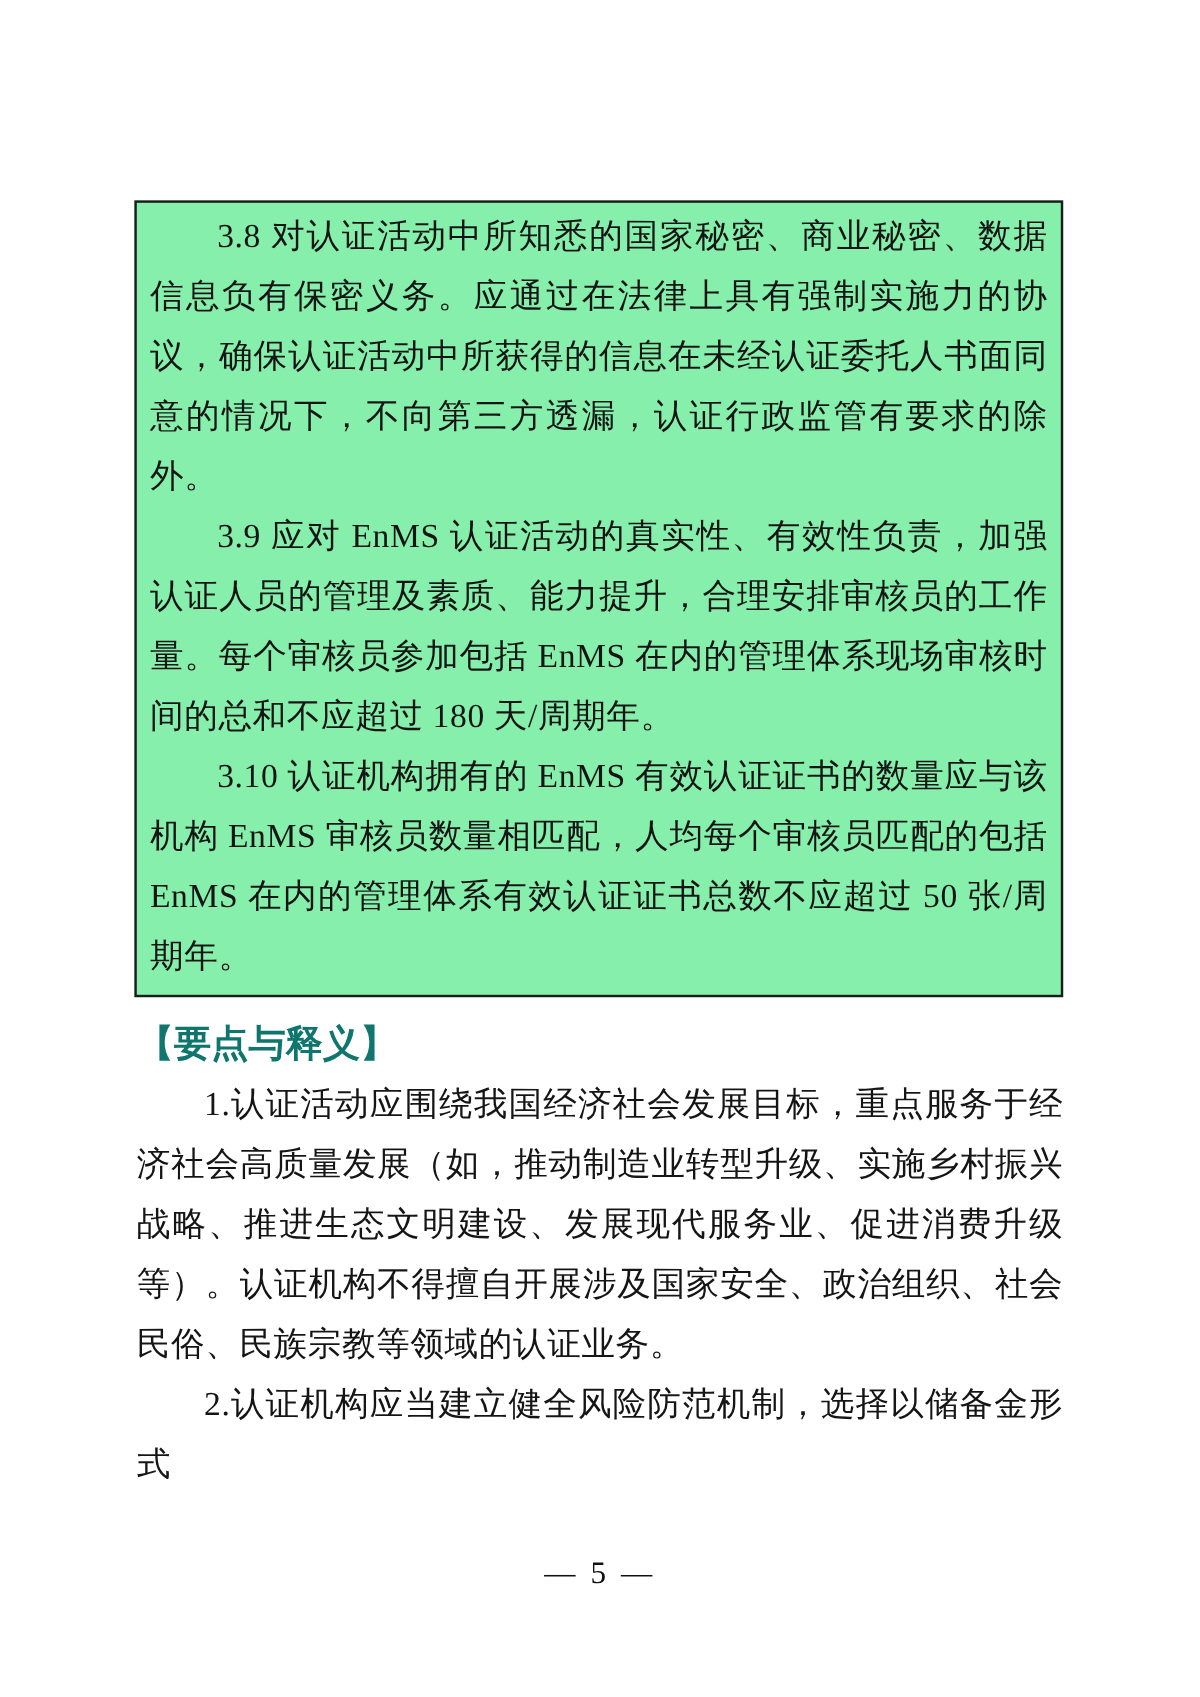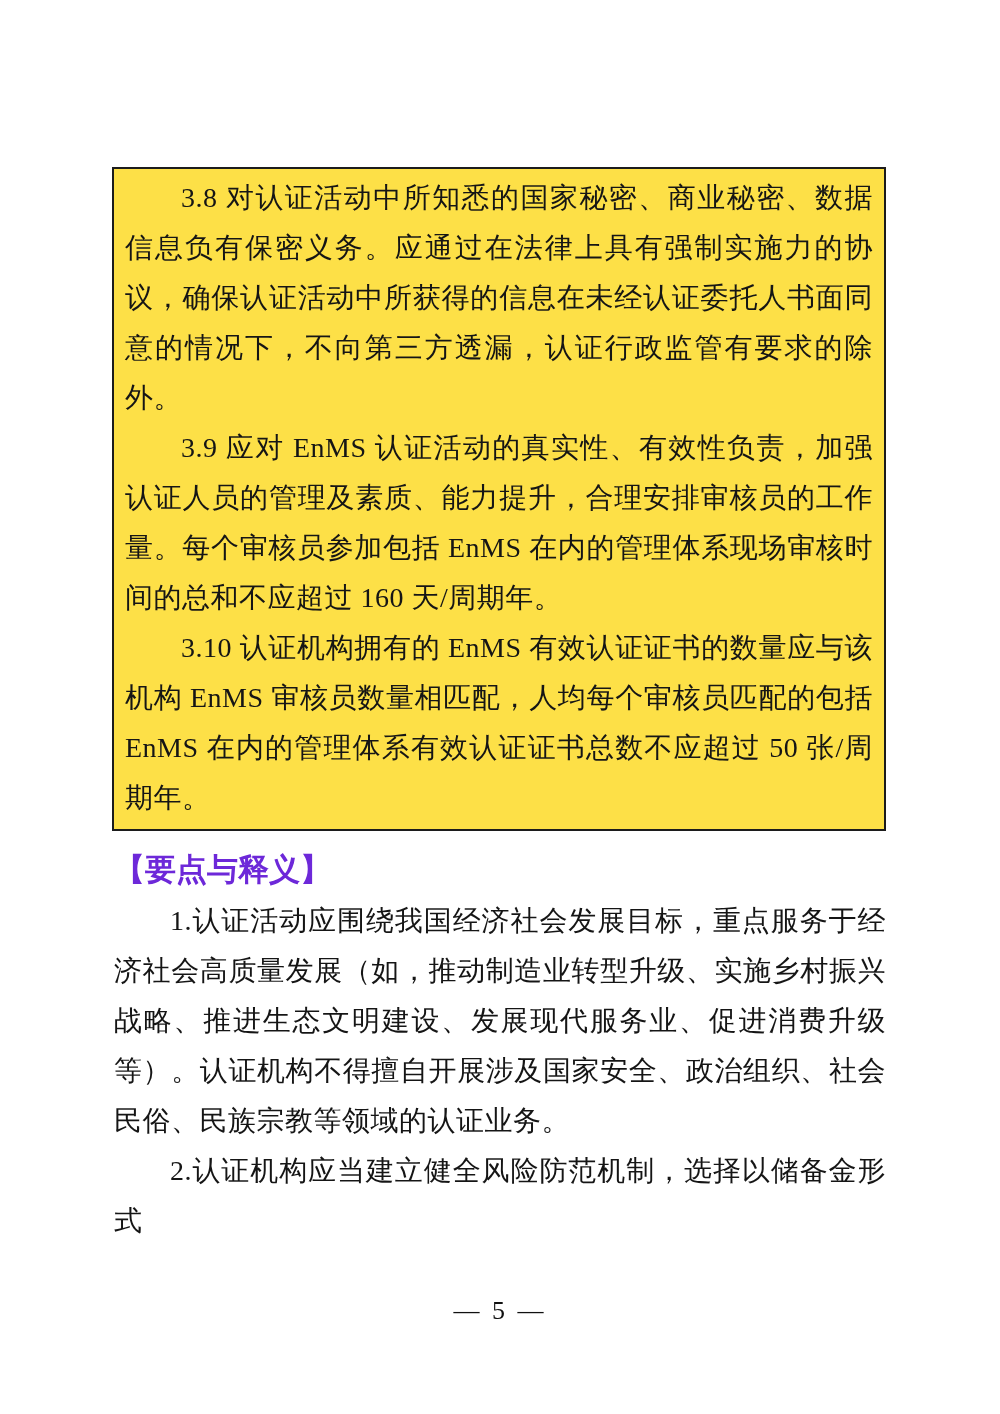--- a/index.html
+++ b/index.html
@@ -19,36 +19,36 @@
   .content {
     position: absolute;
     left: 112px;
     top: 167px;
     width: 774px;
   }
   .clauses-box {
     box-sizing: border-box;
     border: 2px solid #1c1c1c;
     padding: 4px 11px 6px 11px;
-    background: #fde047;
+    background: #86efac;
   }
   .doc-p {
     margin: 0;
     font-size: 28px;
     line-height: 50px;
     text-align: justify;
     text-indent: 2em;
     letter-spacing: 0.5px;
   }
   .section-heading {
     margin: 15px 0 0 2px;
     font-size: 31px;
     line-height: 48px;
     font-weight: 700;
-    color: #6d28d9;
+    color: #0f766e;
     font-family: "Liberation Sans", "DejaVu Sans", sans-serif;
   }
   .section-body {
     margin-left: 2px;
     margin-top: 2px;
   }
   .footer {
     position: absolute;
     left: 0;
     top: 1296px;
@@ -60,21 +60,21 @@
   }
 </style>
 </head>
 <body>
 
 <div class="page">
   <div class="content">
 
     <div class="clauses-box">
       <p class="doc-p">3.8 对认证活动中所知悉的国家秘密、商业秘密、数据信息负有保密义务。应通过在法律上具有强制实施力的协议，确保认证活动中所获得的信息在未经认证委托人书面同意的情况下，不向第三方透漏，认证行政监管有要求的除外。</p>
-      <p class="doc-p">3.9 应对 EnMS 认证活动的真实性、有效性负责，加强认证人员的管理及素质、能力提升，合理安排审核员的工作量。每个审核员参加包括 EnMS 在内的管理体系现场审核时间的总和不应超过 160 天/周期年。</p>
+      <p class="doc-p">3.9 应对 EnMS 认证活动的真实性、有效性负责，加强认证人员的管理及素质、能力提升，合理安排审核员的工作量。每个审核员参加包括 EnMS 在内的管理体系现场审核时间的总和不应超过 180 天/周期年。</p>
       <p class="doc-p">3.10 认证机构拥有的 EnMS 有效认证证书的数量应与该机构 EnMS 审核员数量相匹配，人均每个审核员匹配的包括 EnMS 在内的管理体系有效认证证书总数不应超过 50 张/周期年。</p>
     </div>
 
     <h2 class="section-heading">【要点与释义】</h2>
 
     <div class="section-body">
       <p class="doc-p">1.认证活动应围绕我国经济社会发展目标，重点服务于经济社会高质量发展（如，推动制造业转型升级、实施乡村振兴战略、推进生态文明建设、发展现代服务业、促进消费升级等）。认证机构不得擅自开展涉及国家安全、政治组织、社会民俗、民族宗教等领域的认证业务。</p>
       <p class="doc-p">2.认证机构应当建立健全风险防范机制，选择以储备金形式</p>
     </div>
 

